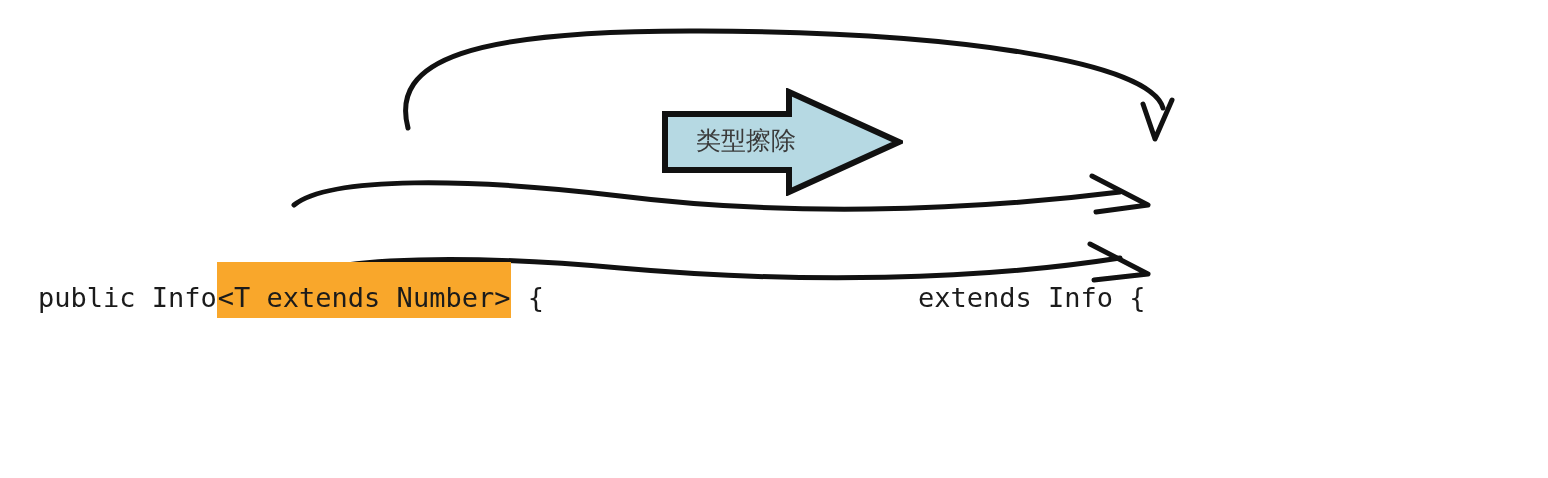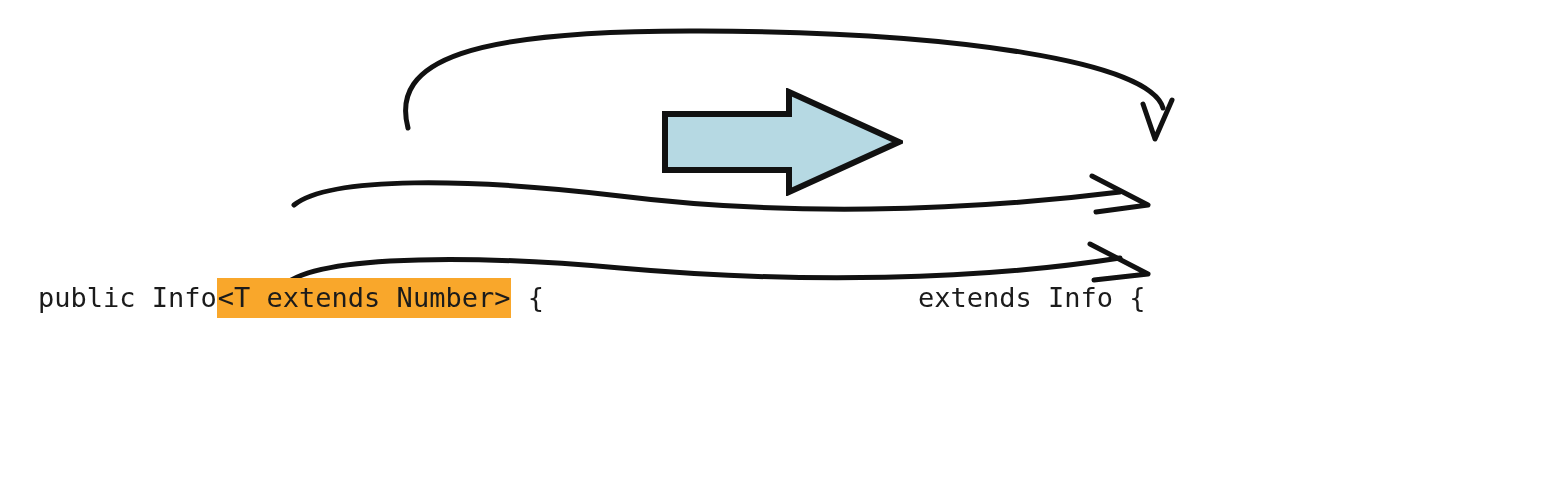--- a/index.html
+++ b/index.html
@@ -38,21 +38,21 @@
 
   .code-line {
     white-space: pre;
     height: 75px;
     display: block;
   }
 
   
   .hl-orange {
     background: #f9a72b;
-    padding: 4px 1px 5px 1px;
+    padding: 20px 1px 5px 1px;
     color: #1b1b1b;
   }
 
   
   .erasure-arrow {
     position: absolute;
     left: 661px;
     top: 88px;
     width: 242px;
     height: 108px;
@@ -109,14 +109,15 @@
     
     
     
     
     
   </div>
 
   <svg class="erasure-arrow" viewBox="0 0 242 108" width="242" height="108">
     <polygon points="4,26 128,26 128,4 238,54 128,104 128,82 4,82" fill="#b6d9e3" stroke="#111111" stroke-width="6" stroke-linejoin="miter"></polygon>
   </svg>
+  <div class="erasure-label">类型擦除</div>
 
 </div>
 
 </body></html>

